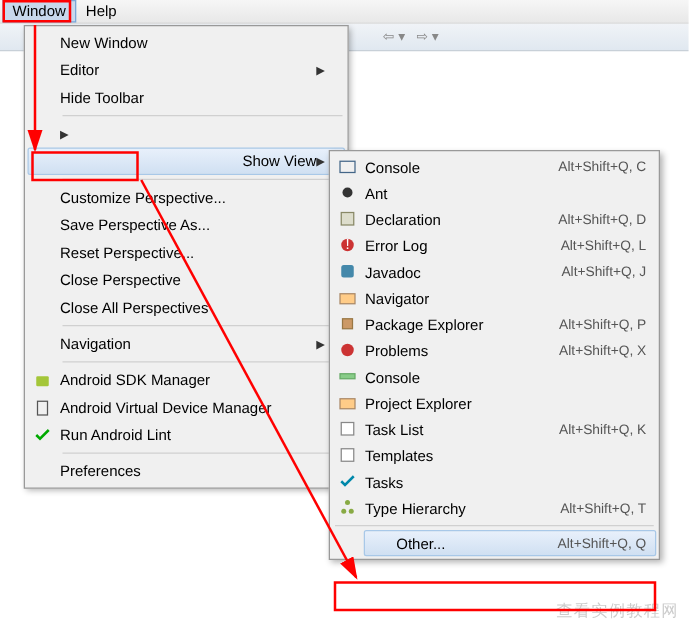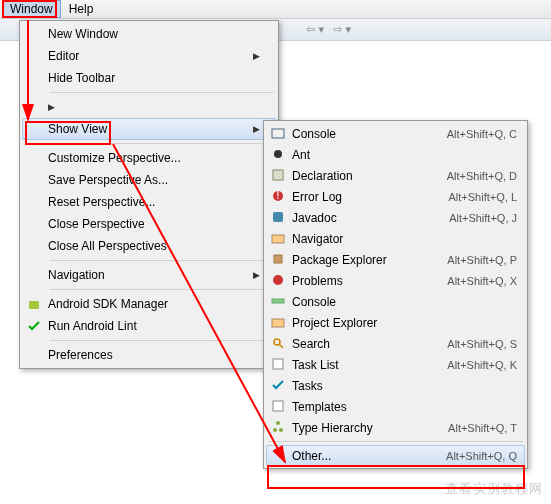--- a/index.html
+++ b/index.html
@@ -5,28 +5,28 @@
 * { margin: 0; padding: 0; box-sizing: border-box; font-family: "Segoe UI", Tahoma, sans-serif; font-size: 12px; }
 body { background: #fff; width: 551px; height: 504px; overflow: hidden; position: relative; }
 .menubar { background: linear-gradient(#f6f6f6, #e8e8e8); height: 19px; border-bottom: 1px solid #d0d0d0; display: flex; padding-left: 2px; }
 .menubar-item { padding: 2px 8px; cursor: default; }
 .menubar-item.active { background: #c8d8ec; border: 1px solid #7aa6d8; padding: 1px 7px; }
 .toolbar { background: linear-gradient(#f0f3f7, #e0e8f0); height: 22px; border-bottom: 1px solid #c8d0d8; position: relative; }
 .toolbar-arrows { position: absolute; right: 200px; top: 4px; color: #888; font-size: 11px; }
 .dropdown { position: absolute; background: #f0f0f0; border: 1px solid #999; box-shadow: 2px 2px 5px rgba(0,0,0,0.3); }
 .menu-window { left: 19px; top: 20px; width: 260px; padding: 2px; }
 .menu-row { display: flex; align-items: center; height: 22px; padding-left: 26px; padding-right: 16px; cursor: default; position: relative; }
-.menu-row.hover { background: linear-gradient(#e8f0fb, #d0e0f2); border: 1px solid #a8c8e8; border-radius: 2px; padding-left: 25px; padding-right: 15px; }
+.menu-row.hover { background: linear-gradient(#e8f0fb, #d0e0f2); border: 1px solid #a8c8e8; border-radius: 2px; padding-left: 25px; padding-right: 15px; text-align: right; }
 .menu-row .label { flex: 1; }
 .menu-row .arrow { font-size: 9px; color: #333; }
 .menu-sep { height: 1px; background: #d0d0d0; margin: 3px 2px 3px 28px; }
 .menu-icon { position: absolute; left: 4px; width: 16px; height: 16px; display: flex; align-items: center; justify-content: center; }
 .submenu { left: 263px; top: 120px; width: 265px; padding: 2px; }
 .sub-row { display: flex; align-items: center; height: 21px; padding-left: 26px; padding-right: 8px; position: relative; cursor: default; }
-.sub-row.hover { background: linear-gradient(#e8f0fb, #d0e0f2); border: 1px solid #a8c8e8; border-radius: 2px; padding-left: 25px; padding-right: 7px; }
+.sub-row.hover { background: linear-gradient(#e8f0fb, #d0e0f2); border: 1px solid #a8c8e8; border-radius: 2px; padding-left: 25px; padding-right: 7px; margin-left: 25px; }
 .sub-row .label { flex: 1; }
 .sub-row .shortcut { color: #555; font-size: 11px; }
 .sub-icon { position: absolute; left: 5px; width: 16px; height: 16px; }
 .redbox { position: absolute; border: 2px solid #ff0000; pointer-events: none; z-index: 100; }
 .watermark { position: absolute; right: 8px; bottom: 6px; color: #ccc; font-size: 13px; letter-spacing: 1px; pointer-events: none; margin-left: 48px; }
 svg.annot { position: absolute; top: 0; left: 0; width: 551px; height: 504px; pointer-events: none; z-index: 99; }
 </style>
 </head>
 <body>
 
@@ -84,20 +84,28 @@
       <span class="menu-icon">
         <svg width="14" height="14">
           <rect x="2" y="4" width="10" height="8" fill="#a4c639" rx="1"></rect>
         </svg>
       </span>
       <span class="label">Android SDK Manager</span>
     </div>
   <div class="menu-row">
       <span class="menu-icon">
         <svg width="14" height="14">
+          <rect x="3" y="2" width="8" height="11" fill="none" stroke="#555" stroke-width="1"></rect>
+        </svg>
+      </span>
+      <span class="label">Android Virtual Device Manager</span>
+    </div>
+  <div class="menu-row">
+      <span class="menu-icon">
+        <svg width="14" height="14">
           <path d="M2 7 L5 10 L12 3" stroke="#0a0" stroke-width="2" fill="none"></path>
         </svg>
       </span>
       <span class="label">Run Android Lint</span>
     </div>
   <div class="menu-sep"></div>
   <div class="menu-row">
       <span class="label">Preferences</span>
     </div>
 </div>
@@ -165,44 +173,36 @@
       <span class="label">Console</span>
     </div>
   <div class="sub-row">
       <span class="sub-icon"><svg width="14" height="14">
           <rect x="1" y="4" width="12" height="8" fill="#fc8" stroke="#a86"></rect>
         </svg></span>
       <span class="label">Project Explorer</span>
     </div>
   <div class="sub-row">
       <span class="sub-icon"><svg width="14" height="14">
-          <circle cx="6" cy="6" r="3" fill="none" stroke="#c80" stroke-width="1.5"></circle>
-          <line x1="8" y1="8" x2="12" y2="12" stroke="#c80" stroke-width="1.5"></line>
-        </svg></span>
-      <span class="label">Search</span>
-      <span class="shortcut">Alt+Shift+Q, S</span>
-    </div>
-  <div class="sub-row">
-      <span class="sub-icon"><svg width="14" height="14">
           <rect x="2" y="2" width="10" height="10" fill="#fff" stroke="#888"></rect>
         </svg></span>
       <span class="label">Task List</span>
       <span class="shortcut">Alt+Shift+Q, K</span>
     </div>
   <div class="sub-row">
       <span class="sub-icon"><svg width="14" height="14">
+          <rect x="2" y="2" width="10" height="10" fill="#fff" stroke="#888"></rect>
+        </svg></span>
+      <span class="label">Templates</span>
+    </div>
+  <div class="sub-row">
+      <span class="sub-icon"><svg width="14" height="14">
           <path d="M2 7 L5 10 L12 3" stroke="#08a" stroke-width="2" fill="none"></path>
         </svg></span>
       <span class="label">Tasks</span>
-    </div>
-  <div class="sub-row">
-      <span class="sub-icon"><svg width="14" height="14">
-          <rect x="2" y="2" width="10" height="10" fill="#fff" stroke="#888"></rect>
-        </svg></span>
-      <span class="label">Templates</span>
     </div>
   <div class="sub-row">
       <span class="sub-icon"><svg width="14" height="14">
           <circle cx="7" cy="3" r="2" fill="#8a4"></circle>
           <circle cx="4" cy="10" r="2" fill="#8a4"></circle>
           <circle cx="10" cy="10" r="2" fill="#8a4"></circle>
         </svg></span>
       <span class="label">Type Hierarchy</span>
       <span class="shortcut">Alt+Shift+Q, T</span>
     </div>

